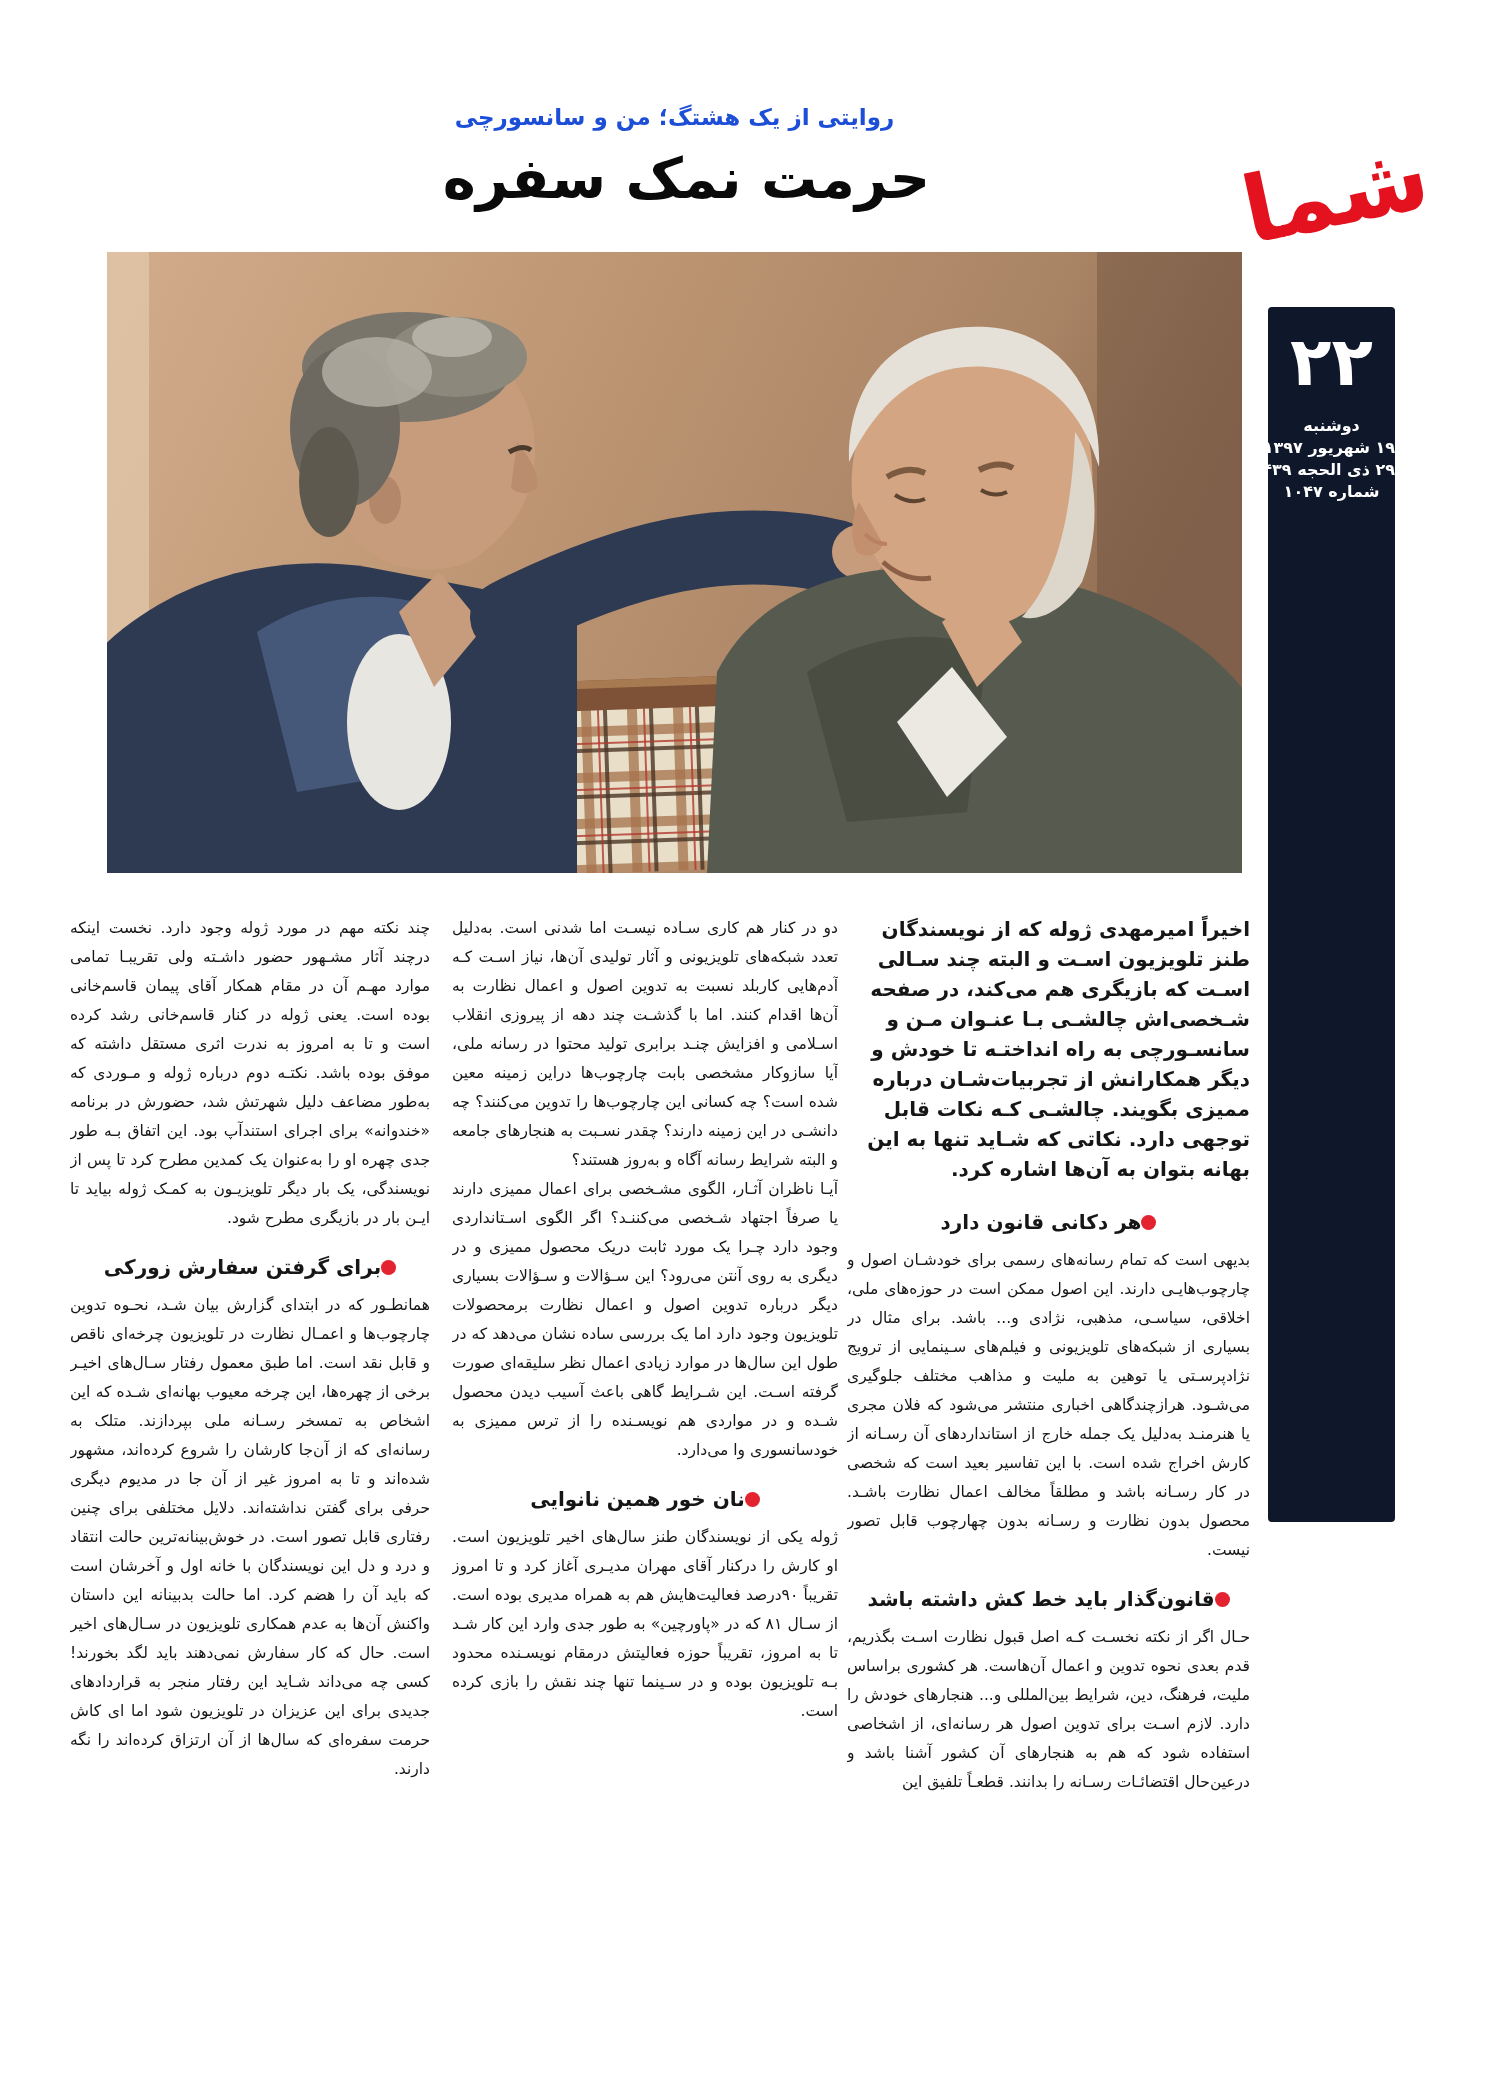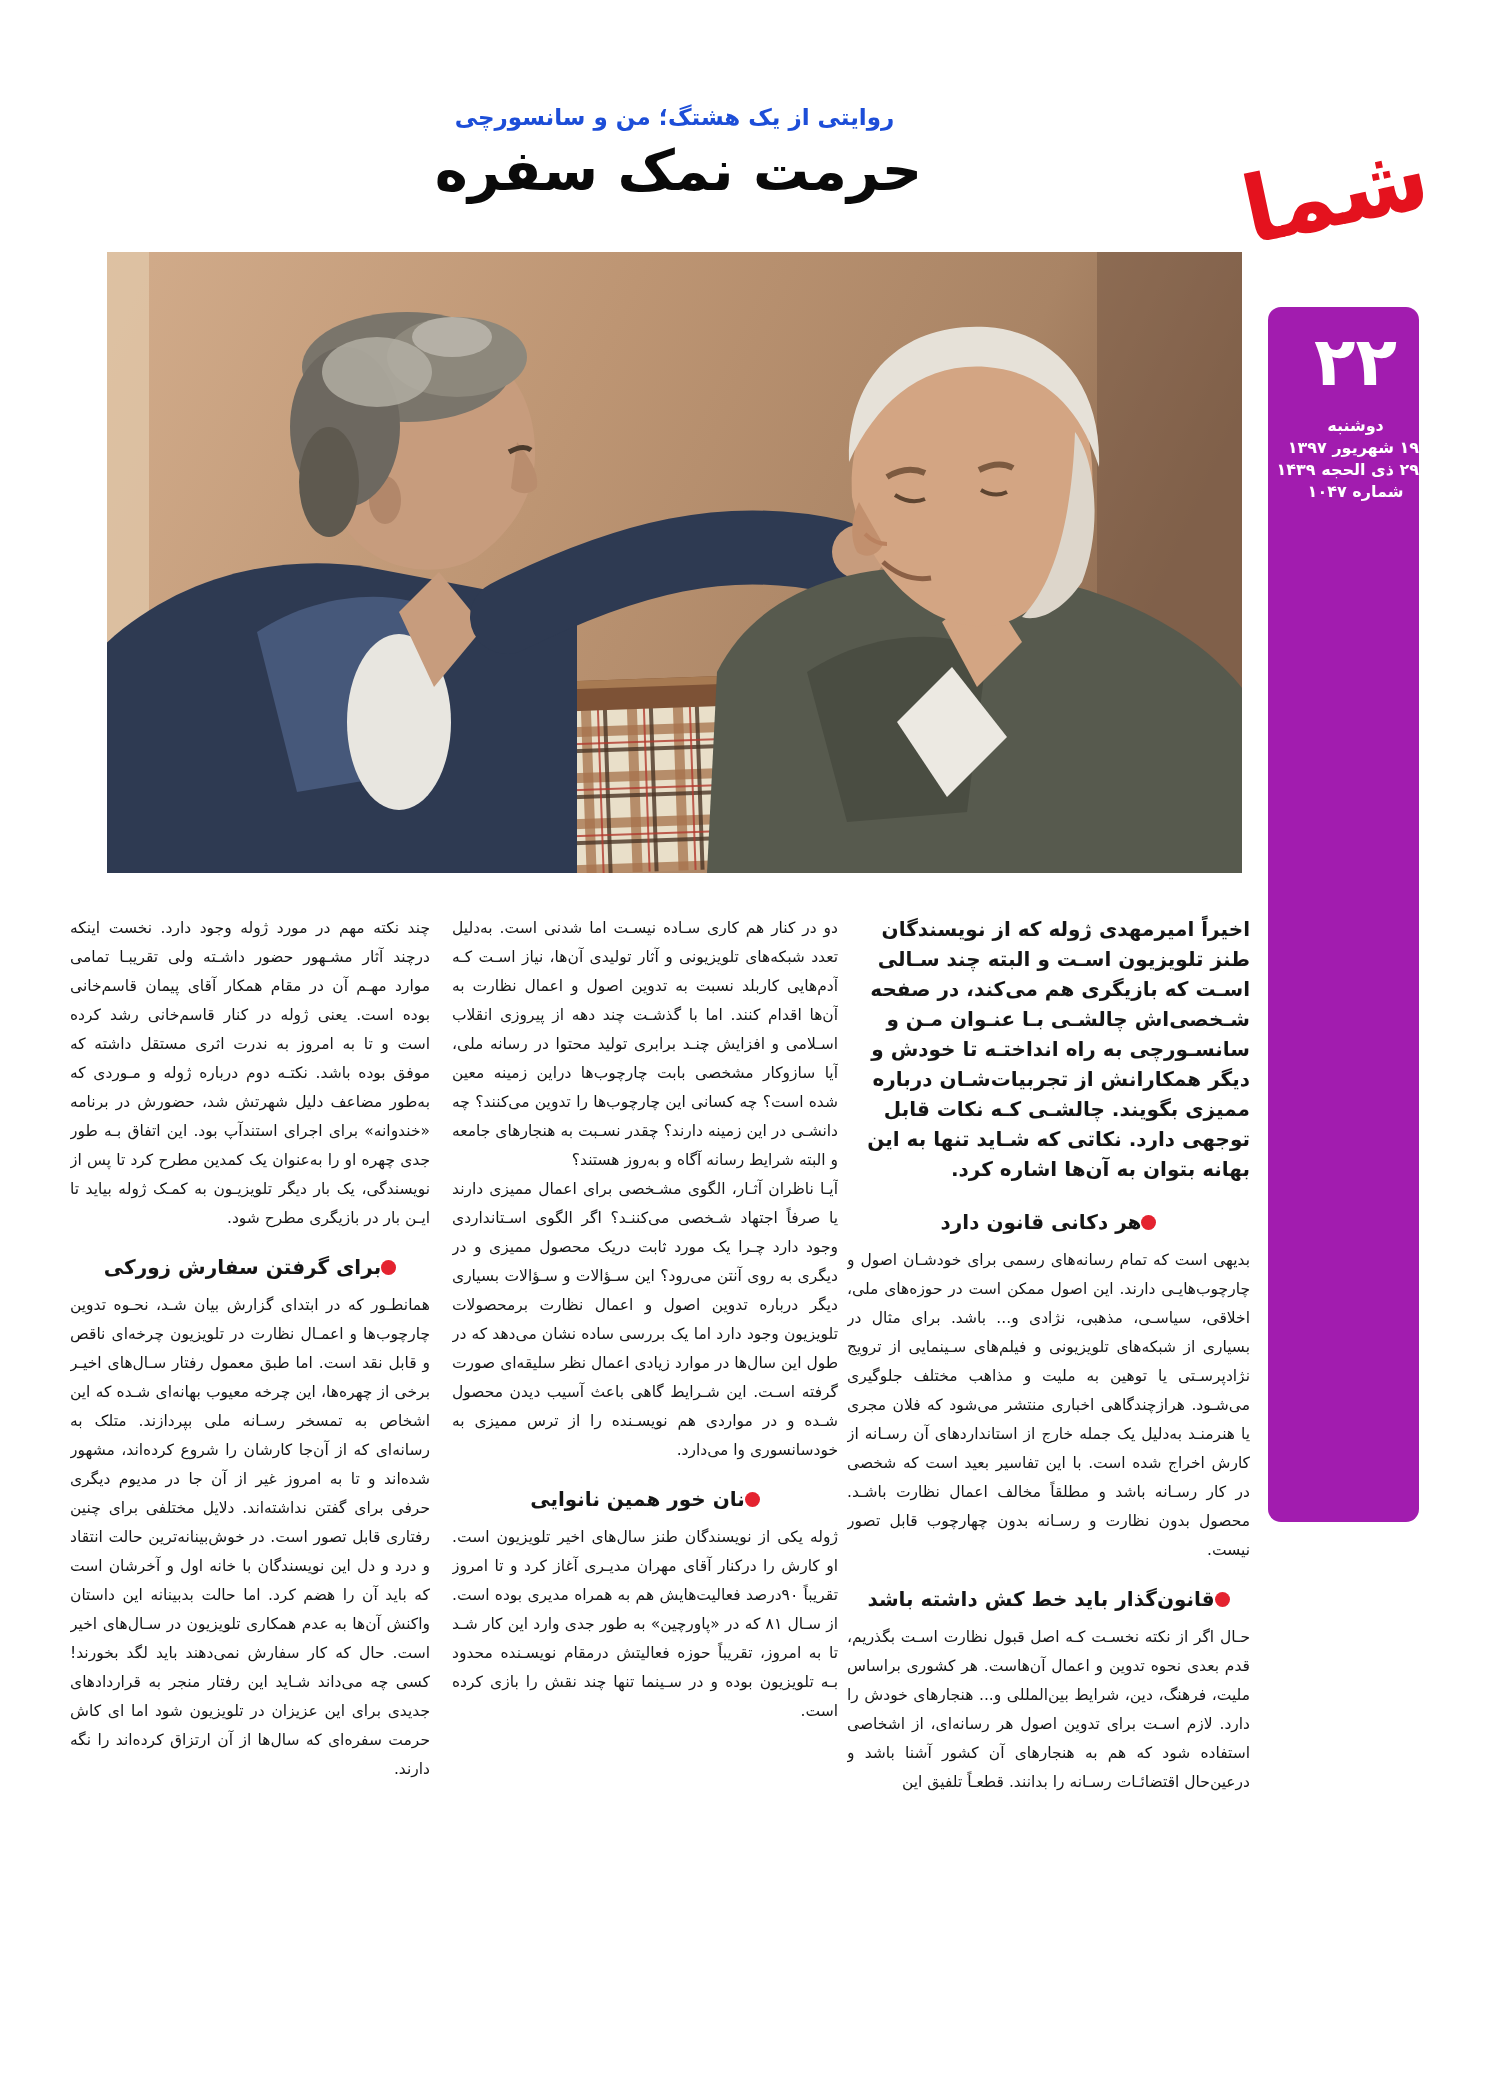--- a/index.html
+++ b/index.html
@@ -8,39 +8,39 @@
     margin:0 auto;overflow:hidden;direction:rtl;
     font-family:"DejaVu Sans",sans-serif;color:#111;
   }
   
   .kicker{
     position:absolute;left:107px;top:104px;width:1135px;
     text-align:center;font-size:23px;font-weight:bold;color:#1d4ed8;
     letter-spacing:0;
   }
   .headline{
-    position:absolute;left:107px;top:134px;width:1135px;margin:4px;
+    position:absolute;left:107px;top:134px;width:1135px;margin:12px;
     text-align:center;font-size:56px;font-weight:bold;color:#0a0a0a;
   }
   
   .photo{
     position:absolute;left:107px;top:252px;width:1135px;height:621px;
     overflow:hidden;background:#b9936f;
   }
   .photo svg{display:block;width:100%;height:100%;}
   
   .logo{
     position:absolute;left:1248px;top:88px;width:175px;height:210px;
     display:flex;align-items:center;justify-content:center;
     font-size:92px;font-weight:bold;color:#e4121e;
     transform:rotate(-12deg);
   }
   .redbar{
     position:absolute;left:1268px;top:307px;width:127px;height:1215px;
-    background:#a21caf;border-radius:13px;color:#fff;text-align:center;padding-left:24px;
+    background:#0f172a;border-radius:4px;color:#fff;text-align:center;
   }
   .page-num{
     margin-top:14px;font-size:68px;font-weight:bold;line-height:1.2;
   }
   .bar-rule{height:6px;}
   .dates{
     margin-top:6px;font-size:16px;font-weight:bold;line-height:22px;
     white-space:nowrap;
   }
   

